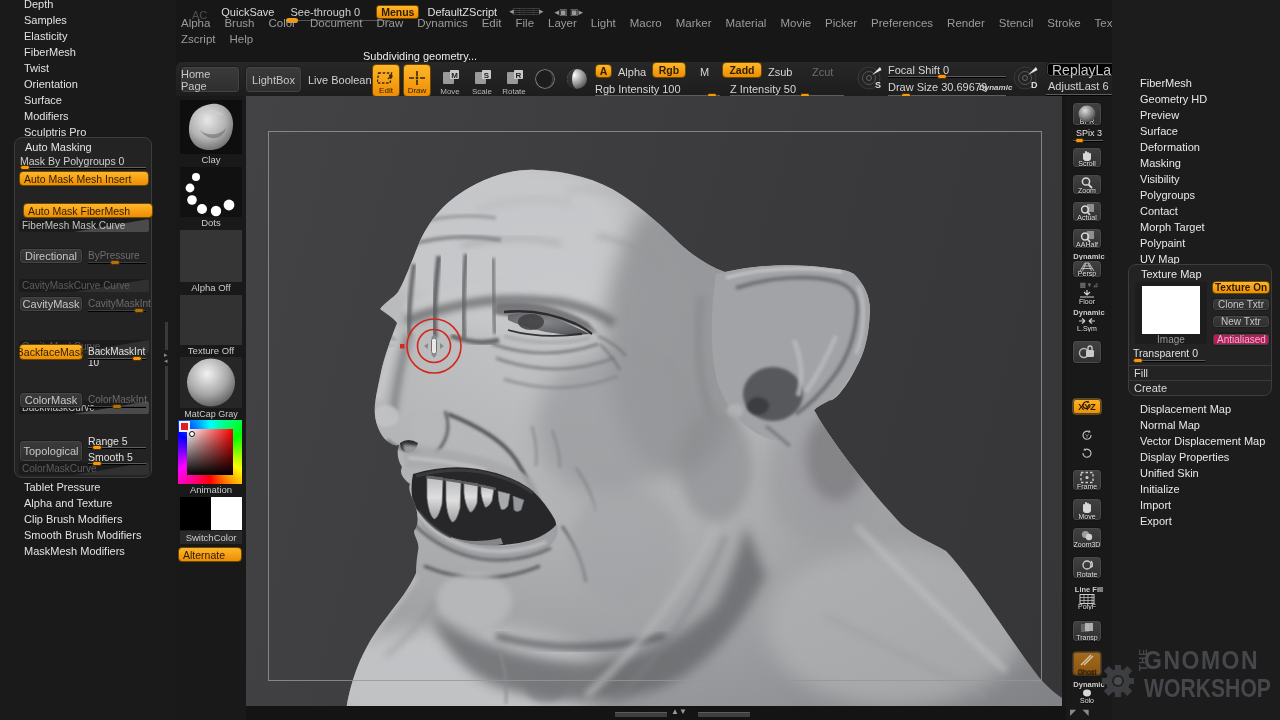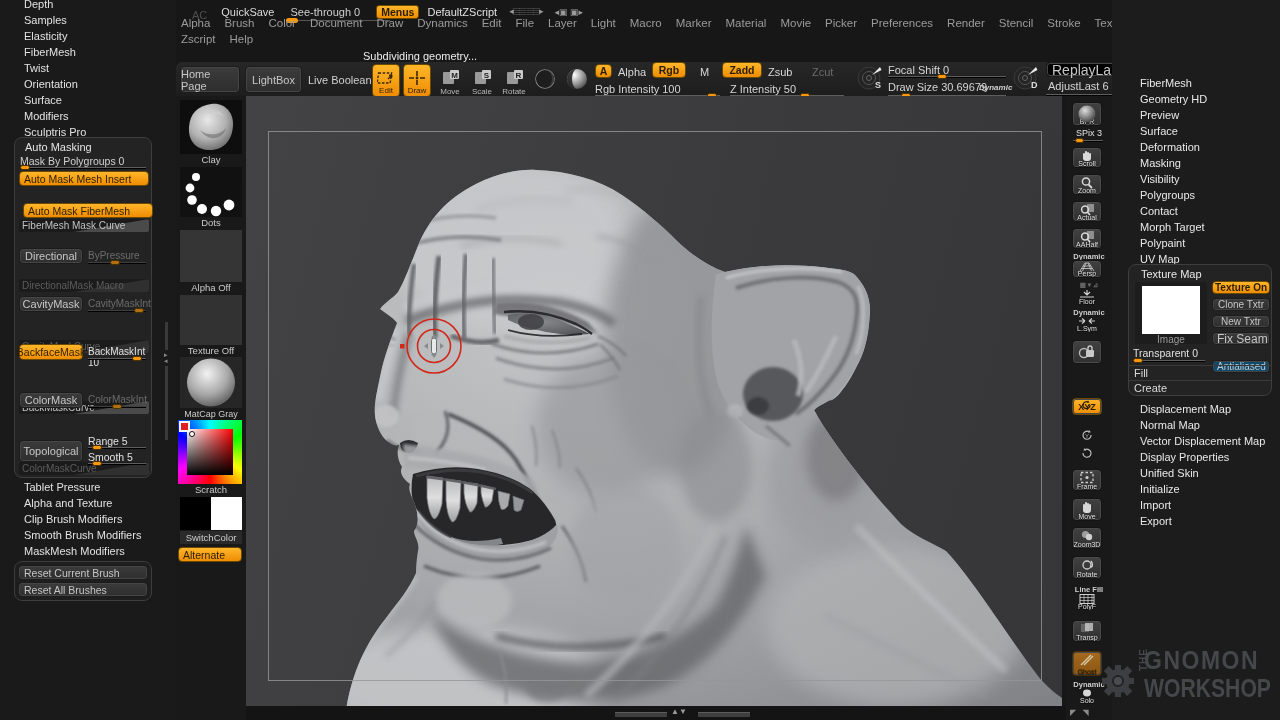--- a/index.html
+++ b/index.html
@@ -94,21 +94,21 @@
       <div class="abs obtn" style="left:4px;top:33px;width:130px;height:15px;padding-left:4px;">Auto Mask Mesh Insert</div>
 
       <div class="abs obtn" style="left:8px;top:65px;width:130px;height:15px;padding-left:4px;">Auto Mask FiberMesh</div>
       <div class="abs curvebar" style="left:4px;top:81px;width:130px;height:13px;"><span class="ramp"></span><span style="position:relative;">FiberMesh Mask Curve</span></div>
 
       <div class="abs btn" style="left:4px;top:110px;width:64px;height:16px;">Directional</div>
       <div class="abs dim" style="left:73px;top:112px;font-size:10px;">ByPressure</div>
       <div class="abs sline" style="left:73px;top:124px;width:58px;background:#3f3f3f;">
           <div class="sthumb" style="left:22px;background:#b06f10;"></div>
         </div>
-      <div class="abs curvebar dimmed" style="left:4px;top:128px;width:130px;height:13px;"><span class="ramp"></span><span style="position:relative;">DirectionalMask Macro</span></div>
+      <div class="abs curvebar dimmed" style="left:4px;top:128px;width:130px;height:13px;"><span class="ramp"></span><span style="position:relative;">CavityMaskCurve Curve</span></div>
 
       <div class="abs btn" style="left:4px;top:158px;width:64px;height:16px;">CavityMask</div>
       <div class="abs dim" style="left:73px;top:160px;font-size:10px;">CavityMaskInt</div>
       <div class="abs sline" style="left:73px;top:172px;width:58px;background:#3f3f3f;">
           <div class="sthumb" style="left:46px;background:#b06f10;"></div>
         </div>
       <div class="abs curvebar dimmed" style="left:4px;top:176px;width:130px;height:13px;"><span class="ramp"></span><span style="position:relative;">CavityMaskCurve</span></div>
 
       <div class="abs obtn" style="left:4px;top:206px;width:64px;height:16px;justify-content:center;">BackfaceMask</div>
       <div class="abs" style="left:73px;top:208px;font-size:10px;color:#e0e0e0;">BackMaskInt 10</div>
@@ -137,24 +137,20 @@
 
     <div class="abs" style="left:0;top:479px;width:176px;">
 
     <div class="tray-item">Tablet Pressure</div>
         <div class="tray-item">Alpha and Texture</div>
         <div class="tray-item">Clip Brush Modifiers</div>
         <div class="tray-item">Smooth Brush Modifiers</div>
         <div class="tray-item">MaskMesh Modifiers</div>
       </div>
 
-    <div class="abs panel" style="left:14px;top:561px;width:138px;height:40px;background:#1e1e1e;">
-      <div class="abs btn" style="left:3px;top:3px;width:130px;height:15px;justify-content:flex-start;padding-left:5px;font-size:10.5px;">Reset Current Brush</div>
-      <div class="abs btn" style="left:3px;top:20px;width:130px;height:15px;justify-content:flex-start;padding-left:5px;font-size:10.5px;">Reset All Brushes</div>
-    </div>
 
     <div class="abs" style="left:165px;top:322px;width:3px;height:28px;background:#3a3a3a;"></div>
     <div class="abs" style="left:164px;top:352px;font-size:7px;color:#888;line-height:6px;">▸<br>◂</div>
     <div class="abs" style="left:165px;top:366px;width:3px;height:74px;background:#3a3a3a;"></div>
   </div>
 
   <div class="abs titlebar">
     <span style="margin-left:10px;color:#4e4e4e;font-weight:normal;margin-top:7px;">AC</span>
     <span style="margin-left:14px;color:#dadada;">QuickSave</span>
     <span style="margin-left:16px;position:relative;">
@@ -385,21 +381,21 @@
     <rect width="62" height="51" fill="#262626"></rect>
     <circle cx="31" cy="25.5" r="24" fill="url(#mcg)"></circle>
   </svg>
   <div class="abs thumblabel" style="top:408px;font-size:9px;">MatCap Gray</div>
 
   <div class="abs" style="left:178px;top:420px;width:64px;height:64px;background:conic-gradient(from 180deg, #ff0000,#ff00ff,#0000ff,#00ffff,#00ff00,#ffff00,#ff0000);">
     <div class="abs" style="left:9px;top:9px;width:46px;height:46px;background:linear-gradient(to bottom, rgba(0,0,0,0) 0%, #000 100%), linear-gradient(to right, #ffffff 0%, #ff0000 100%);"></div>
     <div class="abs" style="left:1px;top:1px;width:11px;height:11px;background:#e02020;border:2px solid #f5f5f5;"></div>
     <div class="abs" style="left:11px;top:11px;width:6px;height:6px;border:1.5px solid #111;border-radius:50%;background:#fff;"></div>
   </div>
-  <div class="abs thumblabel" style="top:484px;background:transparent;">Scratch</div>
+  <div class="abs thumblabel" style="top:484px;background:transparent;">Animation</div>
 
   <div class="abs" style="left:180px;top:497px;width:31px;height:33px;background:#000;"></div>
   <div class="abs" style="left:211px;top:497px;width:31px;height:33px;background:#fff;"></div>
   <div class="abs thumblabel" style="top:531px;background:#2a2a2a;height:13px;line-height:13px;">SwitchColor</div>
   <div class="abs obtn" style="left:178px;top:547px;width:64px;height:15px;justify-content:flex-start;padding-left:4px;">Alternate</div>
 
   <div class="abs canvas">
     <svg width="816" height="610" viewBox="0 0 816 610">
       <defs>
         <radialGradient id="gskin" cx="0.33" cy="0.28" r="0.95">
@@ -749,21 +745,21 @@
         <div class="abs" style="left:0;top:52px;width:72px;text-align:center;font-size:10px;color:#9a9a9a;">Image</div>
       </div>
       <div class="abs" style="left:4px;top:82px;font-size:10.5px;color:#e0e0e0;">Transparent 0</div>
       <div class="abs sline" style="left:4px;top:95px;width:72px;">
           <div class="sthumb" style="left:0px;"></div>
         </div>
       <div class="abs obtn" style="left:83px;top:16px;width:58px;height:13px;justify-content:center;font-size:10px;font-weight:bold;">Texture On</div>
       <div class="abs btn" style="left:83px;top:33px;width:58px;height:13px;font-size:10px;">Clone Txtr</div>
       <div class="abs btn" style="left:83px;top:50px;width:58px;height:13px;font-size:10px;">New Txtr</div>
       <div class="abs btn" style="left:83px;top:67px;width:58px;height:13px;font-size:12px;justify-content:flex-start;padding-left:4px;">Fix Seam</div>
-      <div class="abs btn" style="left:83px;top:95px;width:58px;height:13px;font-size:10px;justify-content:flex-start;padding-left:4px;background:#0c4a6e;">Antialiased</div>
+      <div class="abs btn" style="left:83px;top:68px;width:58px;height:13px;font-size:10px;justify-content:flex-start;padding-left:4px;background:#be185d;">Antialiased</div>
       <div class="abs" style="left:0px;top:100px;width:142px;height:15px;border-top:1px solid #3a3a3a;padding-left:5px;font-size:11px;color:#dadada;line-height:15px;">Fill</div>
       <div class="abs" style="left:0px;top:115px;width:142px;height:15px;border-top:1px solid #3a3a3a;padding-left:5px;font-size:11px;color:#dadada;line-height:15px;">Create</div>
     </div>
 
     <div class="abs" style="left:0;top:401px;width:168px;">
 
     <div class="rtray-item">Displacement Map</div>
         <div class="rtray-item">Normal Map</div>
         <div class="rtray-item">Vector Displacement Map</div>
         <div class="rtray-item">Display Properties</div>

